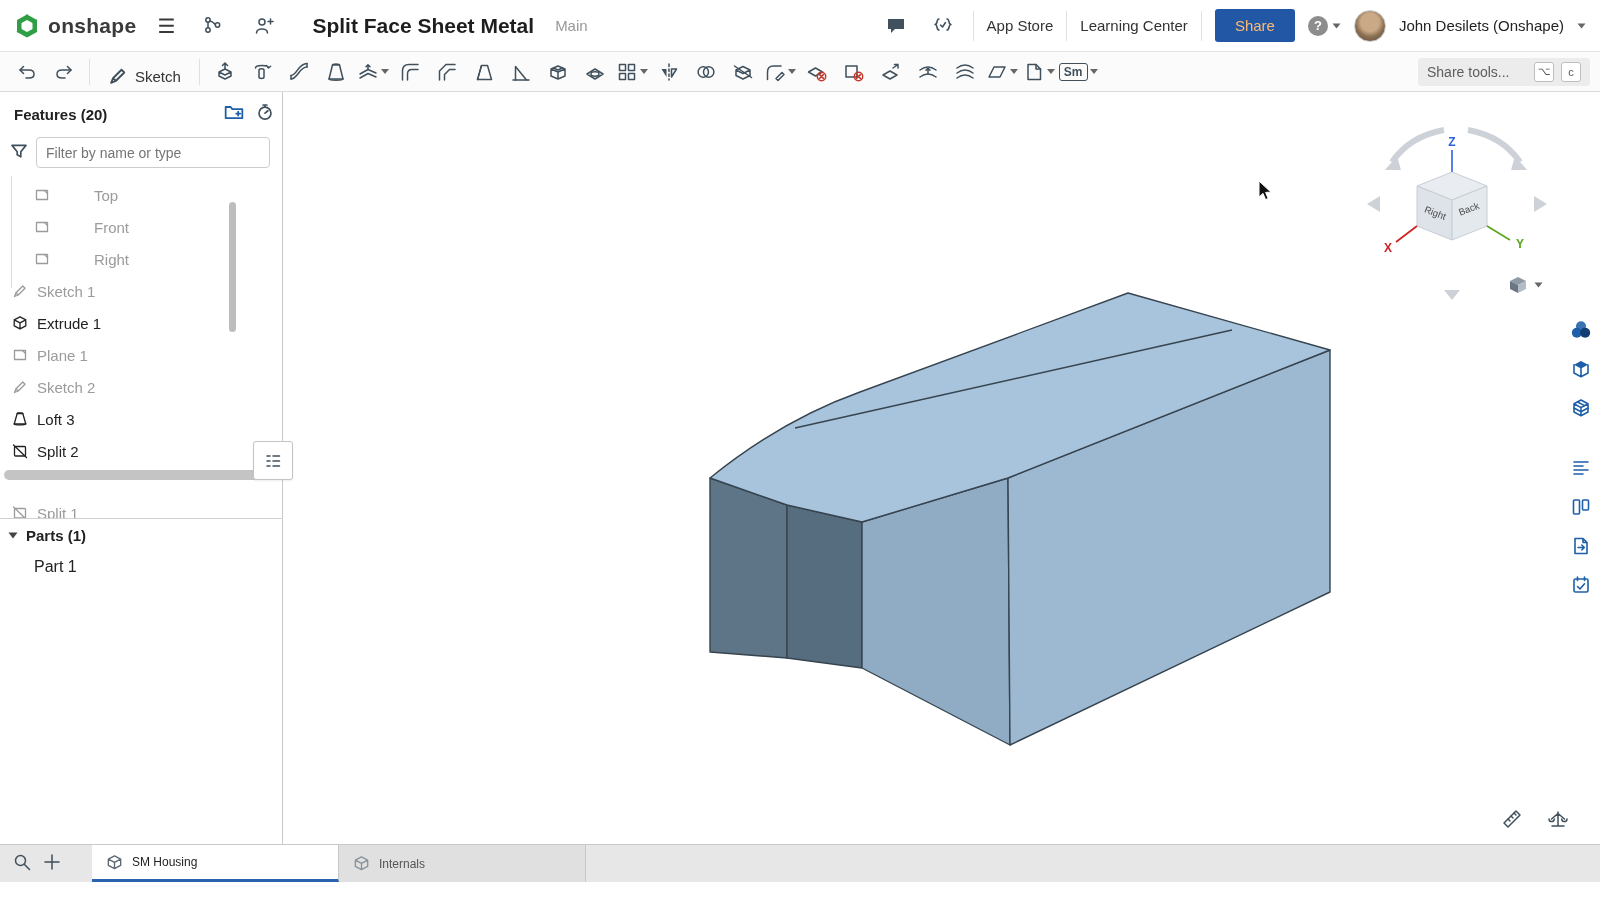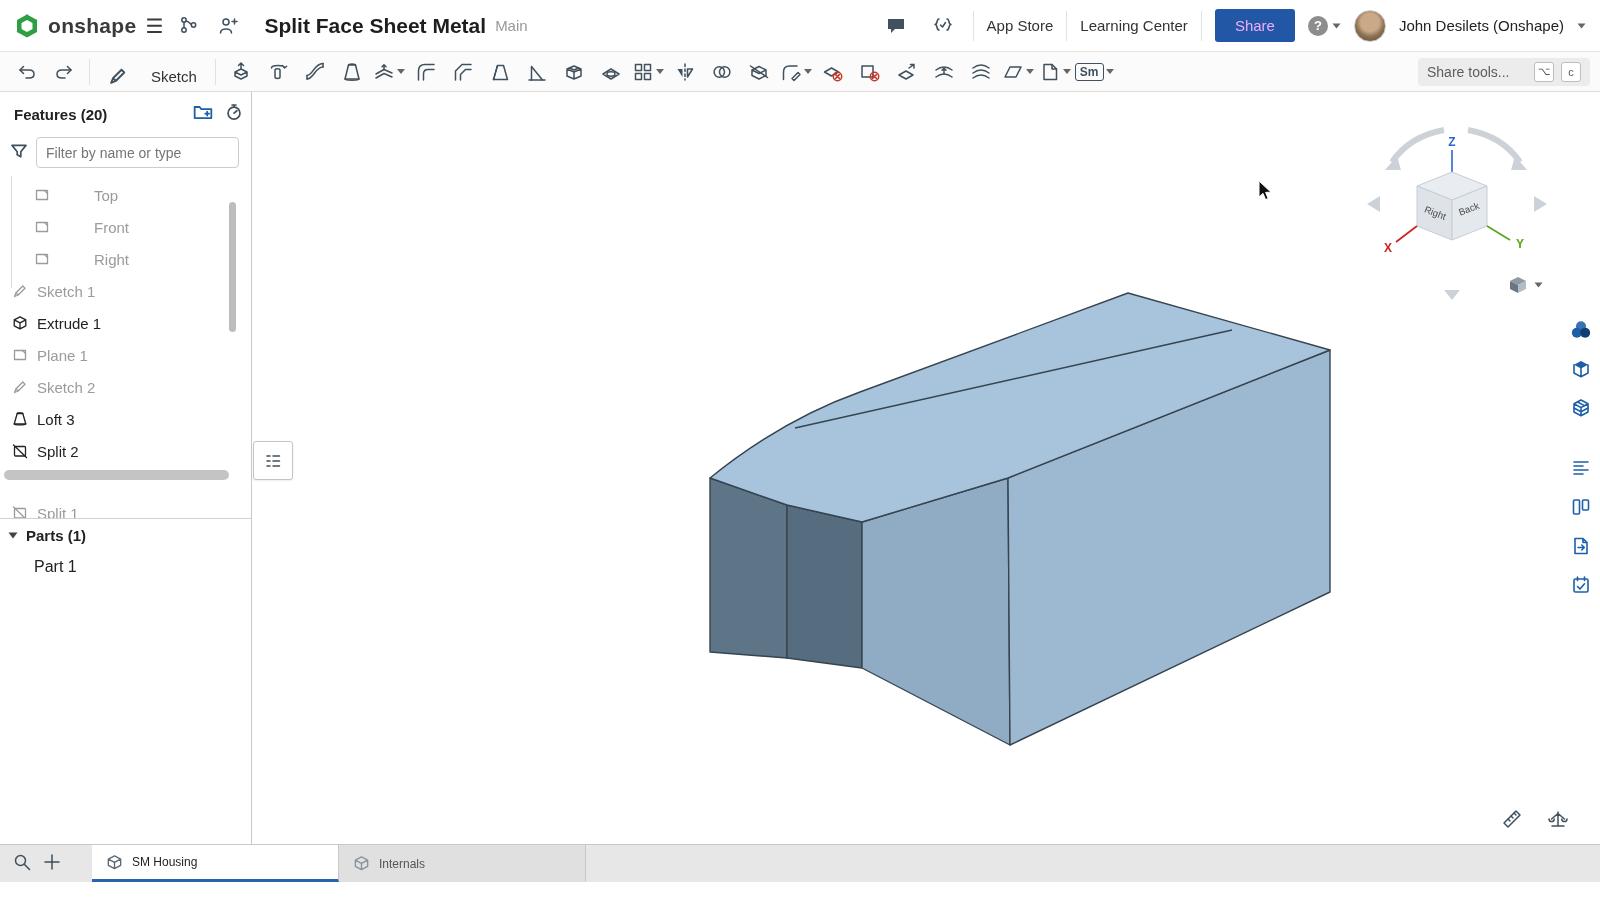--- a/index.html
+++ b/index.html
@@ -10,60 +10,60 @@
   svg.oi *{fill:none;stroke:#40505c;stroke-width:1.5;stroke-linecap:round;stroke-linejoin:round;}
   svg.oi .f{fill:#40505c;stroke:none;}
   svg.oi .redl{stroke:#c0392b;}
   svg.blu *{fill:none;stroke:#1d5fa8;stroke-width:1.6;stroke-linecap:round;stroke-linejoin:round;}
   svg.blu .bf{fill:#1d5fa8;stroke:none;}
   svg.fi *{fill:none;stroke:currentColor;stroke-width:1.3;stroke-linecap:round;stroke-linejoin:round;}
 
   
   #topbar{position:absolute;top:0;left:0;right:0;height:52px;background:#fff;
           border-bottom:1px solid #e4e4e4;display:flex;align-items:center;
-          padding:0 14px;box-sizing:border-box;gap:5px;z-index:30;}
+          padding:0 14px;box-sizing:border-box;gap:17px;z-index:30;}
   .logo-wrap{display:flex;align-items:center;gap:8px;}
   .wordmark{font-size:21px;font-weight:700;color:#3a3a3a;letter-spacing:.3px;}
   .hamburger{font-size:20px;color:#3a3a3a;padding:0 4px;cursor:pointer;}
   .doc-title{font-size:21px;font-weight:700;color:#1e1e1e;margin-left:14px;white-space:nowrap;}
   .ws-label{font-size:15px;color:#999;margin-left:4px;}
   .tb-right{margin-left:auto;display:flex;align-items:center;gap:13px;}
   .vdiv{width:1px;height:30px;background:#e2e2e2;}
   .txt-btn{font-size:15px;color:#333;cursor:pointer;white-space:nowrap;}
-  .share-btn{background:#2257a5;color:#f0abfc;font-size:15px;font-weight:500;border:none;
+  .share-btn{background:#2257a5;color:#fdba74;font-size:15px;font-weight:500;border:none;
              border-radius:3px;padding:8px 20px;cursor:pointer;}
   .help-circle{width:20px;height:20px;border-radius:50%;background:#8d8d8d;color:#fff;
                display:flex;align-items:center;justify-content:center;font-size:13px;font-weight:bold;}
   .help-circle::after{content:"?";}
   .avatar{width:30px;height:30px;border-radius:50%;
           background:radial-gradient(circle at 50% 38%, #caa987 0 38%, #8a6f52 60%, #5d4a36 100%);
           border:1px solid #ccc;}
   .user-name{font-size:15px;color:#222;white-space:nowrap;}
   .caret{display:inline-block;}
 
   
   #toolbar{position:absolute;top:52px;left:0;right:0;height:40px;background:#fbfbfb;
            border-bottom:1px solid #dcdcdc;display:flex;align-items:center;
            padding:0 10px;box-sizing:border-box;gap:3px;z-index:29;}
   .tbtn{height:32px;min-width:34px;display:flex;align-items:center;justify-content:center;
         border-radius:3px;gap:2px;cursor:pointer;}
-  .sketch-btn{display:flex;align-items:center;gap:23px;padding:0 10px;height:32px;
+  .sketch-btn{display:flex;align-items:center;gap:7px;padding:0 10px;height:32px;
               border-radius:3px;font-size:15px;color:#333;cursor:pointer;margin-top:9px;}
   .tdiv{width:1px;height:26px;background:#e0e0e0;margin:0 5px;}
   .sm-chip{border:1.5px solid #40505c;border-radius:3px;font-size:12px;font-weight:bold;
            color:#40505c;padding:2px 4px;line-height:1;}
   .search-tools{margin-left:auto;width:172px;height:28px;background:#ececec;border-radius:4px;
                 display:flex;align-items:center;gap:7px;padding:0 9px;box-sizing:border-box;
                 color:#5d5d5d;font-size:14px;cursor:text;}
   .keycap{width:18px;height:18px;background:#fff;border:1px solid #bdbdbd;border-radius:3px;
           font-size:11px;color:#555;display:flex;align-items:center;justify-content:center;}
   .search-label{flex:1;white-space:nowrap;overflow:hidden;}
 
   
-  #left-panel{position:absolute;top:92px;left:0;width:252px;bottom:55px;background:#fff;
+  #left-panel{position:absolute;top:92px;left:0;width:283px;bottom:55px;background:#fff;
               border-right:1px solid #c9c9c9;box-sizing:border-box;z-index:20;}
   .fp-header{position:absolute;top:8px;left:14px;right:8px;height:28px;display:flex;align-items:center;}
   .fp-title{font-size:15px;font-weight:bold;color:#222;}
   .fp-hicons{margin-left:auto;display:flex;gap:12px;align-items:center;}
   .fp-filter{position:absolute;top:44px;left:10px;right:12px;height:33px;display:flex;align-items:center;gap:8px;}
   .filter-input{flex:1;height:31px;border:1px solid #ccc;border-radius:4px;
                 font-size:14px;color:#555;padding:0 9px;box-sizing:border-box;outline:none;
                 font-family:"Liberation Sans",sans-serif;background:#fff;}
   .fp-tree{position:absolute;top:84px;left:0;right:0;height:342px;overflow:hidden;}
   .tree-guide{position:absolute;left:11px;top:0;width:1px;height:112px;background:#dcdcdc;}

